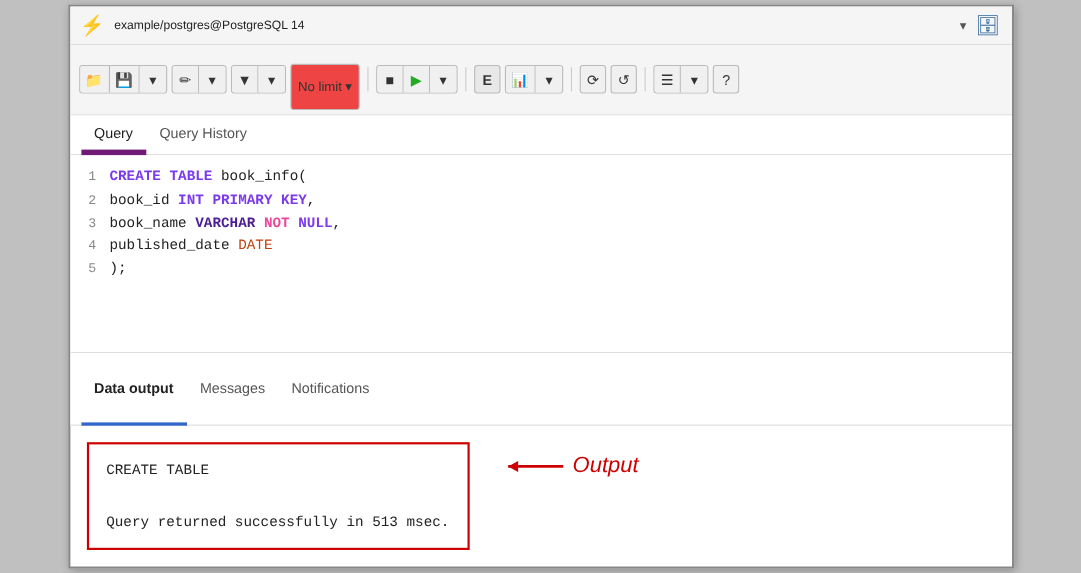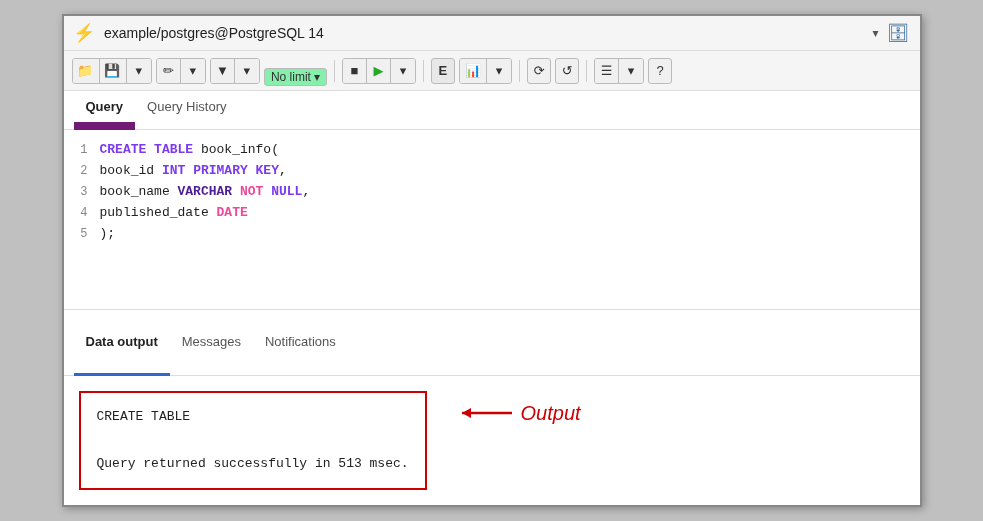--- a/index.html
+++ b/index.html
@@ -26,21 +26,21 @@
       border-bottom: 1px solid #ddd;
       background: #f5f5f5;
       gap: 8px;
     }
     .conn-icon {
       font-size: 18px;
       color: #555;
     }
     .conn-name {
       flex: 1;
-      font-size: 14px;
+      font-size: 11px;
       color: #222;
     }
     .conn-dropdown {
       font-size: 12px;
       color: #555;
       cursor: pointer;
     }
     .conn-db-icon {
       font-size: 18px;
       color: #336699;
@@ -69,26 +69,26 @@
       min-width: 24px;
       height: 26px;
     }
     .tb-separator { width: 1px; height: 22px; background: #ccc; margin: 0 3px; }
     .tb-dropdown {
       display: inline-flex;
       align-items: center;
       gap: 3px;
       padding: 3px 6px;
       border: 1px solid #bbb;
-      background: #86efac;
+      background: #ef4444;
       border-radius: 3px;
       cursor: pointer;
       font-size: 12px;
       color: #333;
-      height: 18px;
+      height: 42px;
       margin-top: 13px;
     }
     .tb-group {
       display: inline-flex;
       align-items: center;
       border: 1px solid #bbb;
       border-radius: 3px;
       overflow: hidden;
       height: 26px;
     }
@@ -108,22 +108,22 @@
     .q-tab {
       padding: 8px 12px;
       font-size: 13px;
       cursor: pointer;
       color: #555;
       border-bottom: 3px solid transparent;
       margin-bottom: -1px;
     }
     .q-tab.active {
       color: #222;
-      border-bottom: 8px solid #701a75;
-      font-weight: 700;
+      border-bottom: 5px solid #701a75;
+      font-weight: 400;
     }
     
     .sql-editor {
       background: #fff;
       padding: 10px 0;
       min-height: 180px;
       border-bottom: 1px solid #ddd;
       font-family: 'Courier New', monospace;
       font-size: 13px;
     }
@@ -141,21 +141,21 @@
       user-select: none;
       flex-shrink: 0;
     }
     .line-code { color: #222; }
     .kw-create { color: #7c3aed; font-weight: bold; }
     .kw-int { color: #7c3aed; font-weight: bold; text-align: center; }
     .kw-primary { color: #7c3aed; font-weight: bold; }
     .kw-varchar { color: #4c1d95; font-weight: bold; }
     .kw-not { color: #ec4899; font-weight: bold; }
     .kw-null { color: #7c3aed; font-weight: bold; }
-    .kw-date { color: #ec4899; font-weight: bold; }
+    .kw-date { color: #c2410c; font-weight: normal; }
     
     .result-tabs {
       display: flex;
       border-bottom: 1px solid #ddd;
       padding: 0 10px;
       background: #fff;
     }
     .r-tab {
       padding: 24px 12px;
       font-size: 13px;

